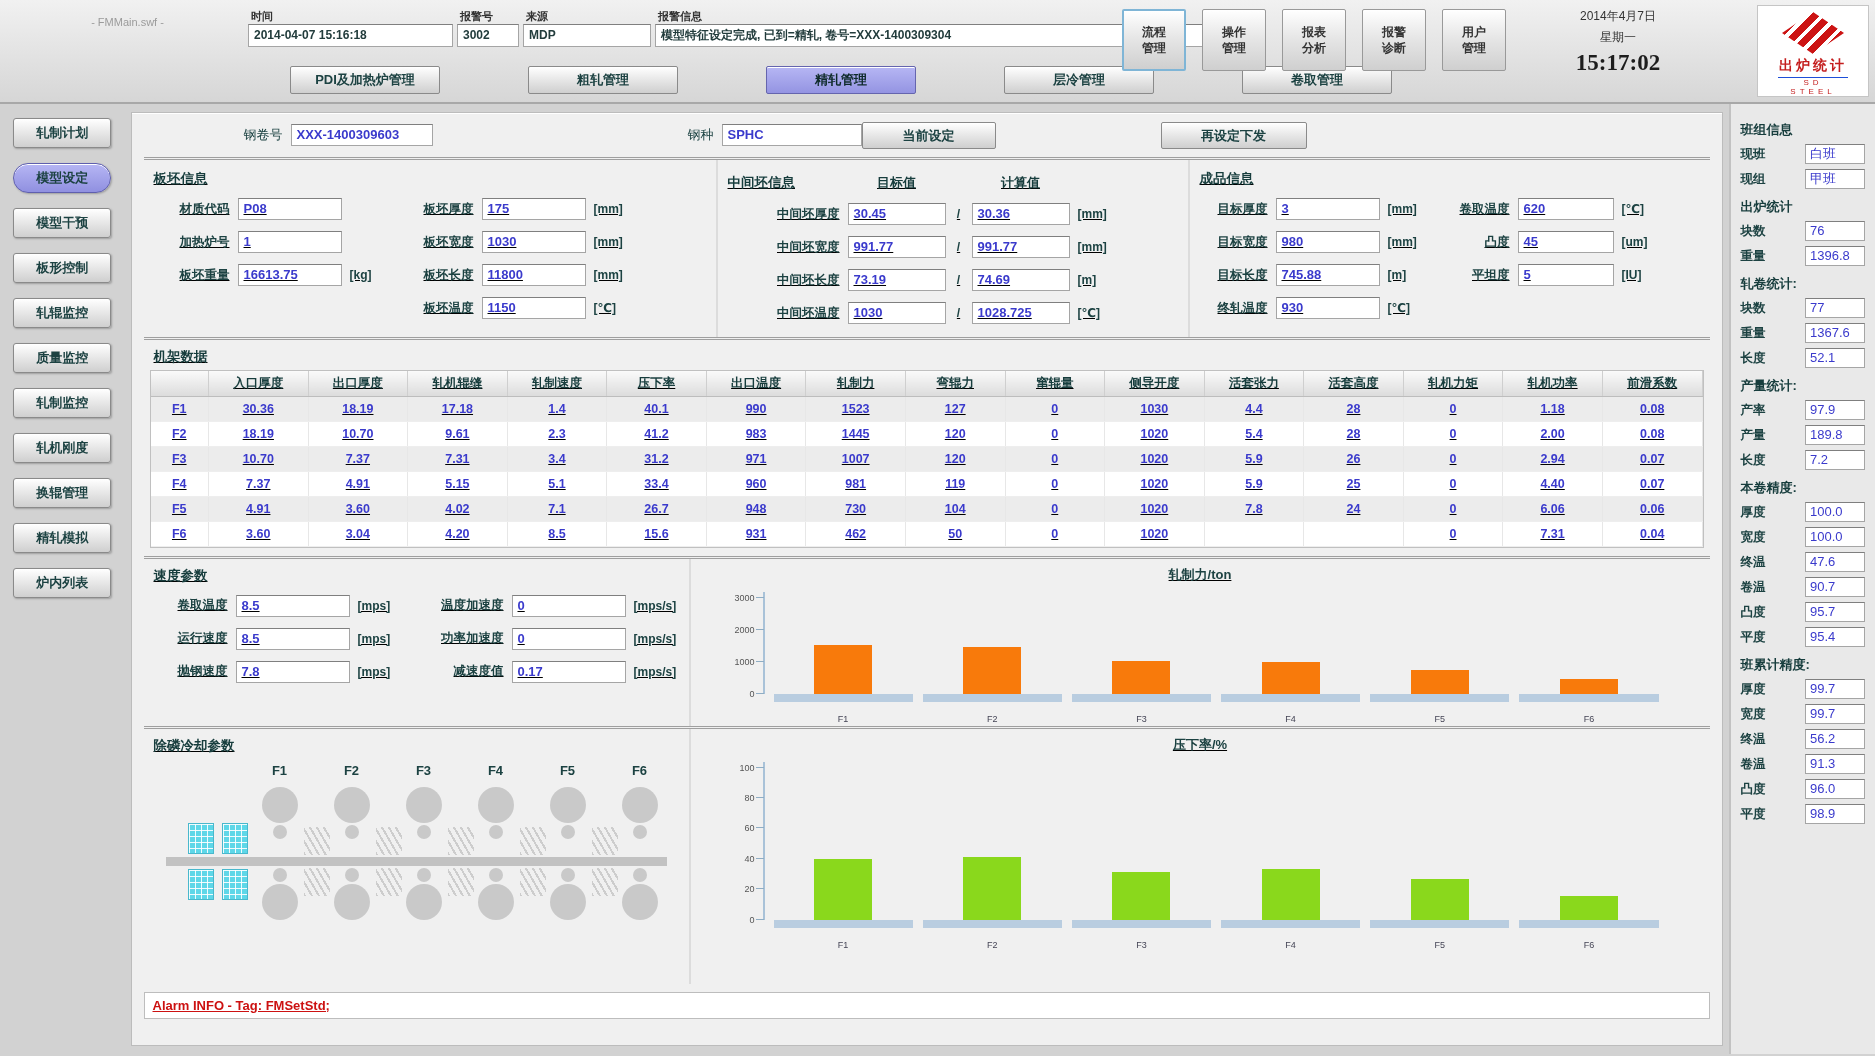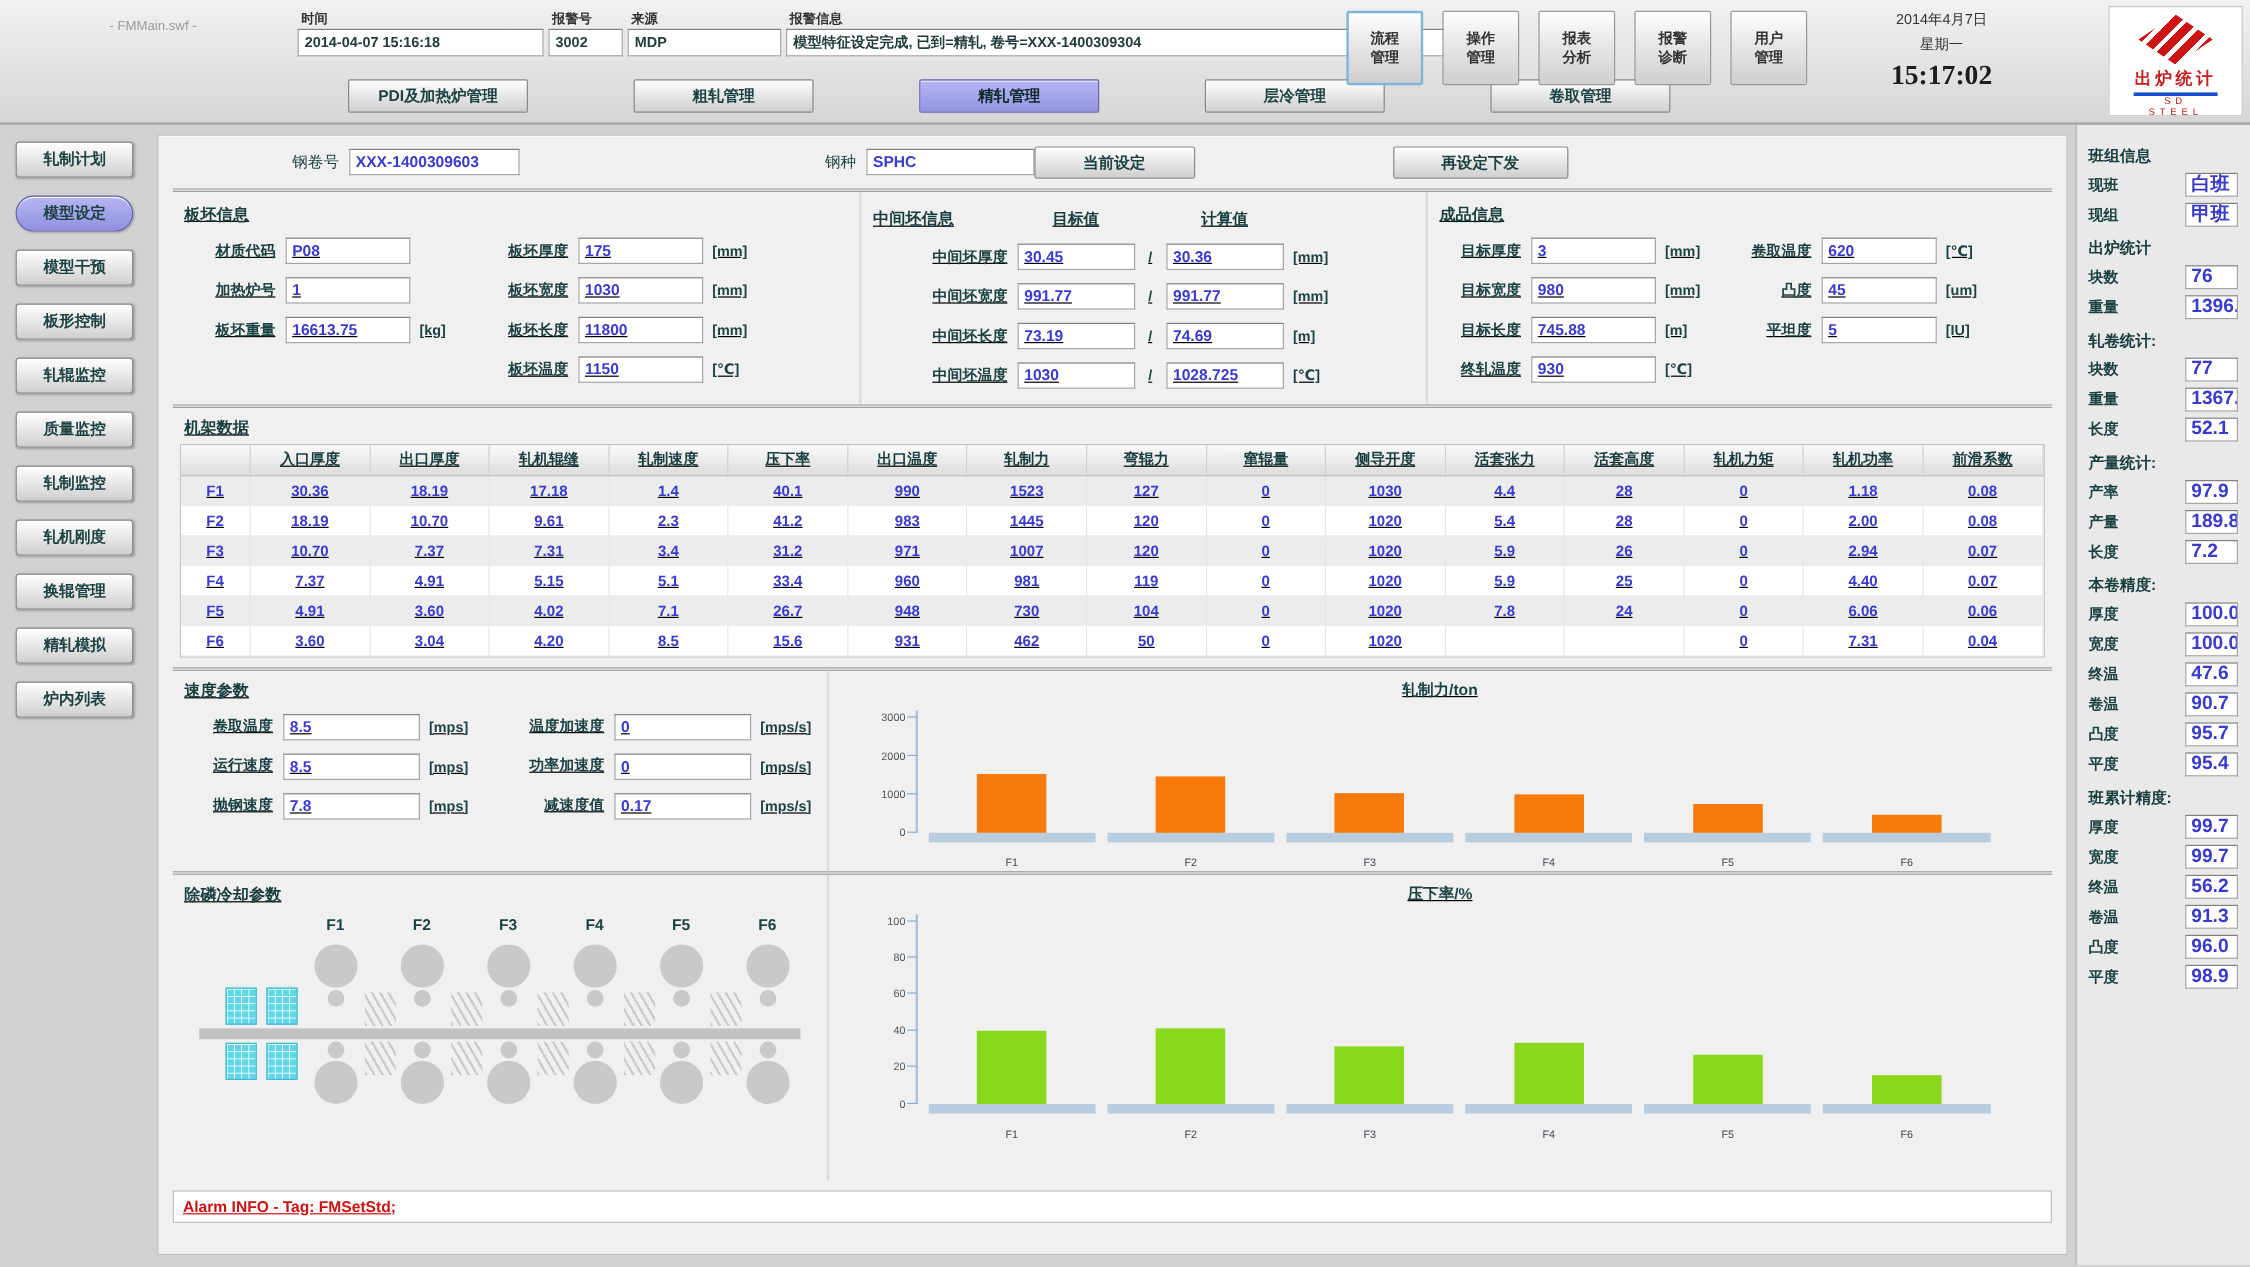--- a/index.html
+++ b/index.html
@@ -37,21 +37,21 @@
   .modbtn-label { display:inline-block; width:2.4em; font-size:12px; font-weight:bold; color:#333; line-height:1.35; text-align:center; }
 
   .datetime { position:absolute; left:1528px; top:8px; width:180px; text-align:center; }
   .dt-date { font-size:12px; color:#333; }
   .dt-week { font-size:12px; color:#333; margin-top:4px; }
   .dt-time { font-family:"Liberation Serif","DejaVu Serif",serif; font-size:23px; font-weight:bold; color:#1d1d1d; margin-top:4px; }
 
   .logo-right { position:absolute; right:6px; top:5px; width:112px; height:92px; background:#fff; border:1px solid #c5c5c5; text-align:center; padding-top:6px; }
   .diamond { width:62px; height:42px; margin:0 auto; background:repeating-linear-gradient(135deg,#cc1414 0 7px,#fff 7px 11px); clip-path:polygon(50% 0,100% 50%,50% 100%,0 50%); }
   .company-name { color:#c41e1e; font-weight:bold; font-size:14px; letter-spacing:3px; margin-top:3px; }
-  .company-sub { color:#c41e1e; font-size:8px; letter-spacing:4px; border-top:3px solid #1d4ed8; width:70px; margin:2px auto 0; }
+  .company-sub { color:#c41e1e; font-size:8px; letter-spacing:4px; border-top:1px solid #1d4ed8; width:70px; margin:2px auto 0; }
 
   
   .main-row { display:flex; height:950px; }
 
   .left-sidebar { width:128px; padding-top:14px; display:flex; flex-direction:column; align-items:center; gap:15px; }
   .side-btn { width:98px; height:30px; line-height:28px; text-align:center; font-size:13px; font-weight:bold; color:#1c4242;
               background:linear-gradient(#ffffff,#e9e9e9 45%,#cfcfcf); border:1px solid #8a8a8a; border-radius:3px; box-shadow:inset 0 1px #fff,1px 1px 2px rgba(0,0,0,.25); cursor:default; }
   .side-btn.active { background:linear-gradient(#b6b6f4,#9090e0); border-color:#5f5fae;border-radius:15px; }
 
   .content { flex:1; margin:8px 6px; background:#f0f0f0; border:1px solid #bcbcbc; box-shadow:inset 0 1px #fff; padding:0 12px; display:flex; flex-direction:column; }
@@ -114,21 +114,21 @@
                 background-image:linear-gradient(rgba(255,255,255,.9) 1px,transparent 1px),linear-gradient(90deg,rgba(255,255,255,.9) 1px,transparent 1px); background-size:6px 6px; }
   .hatch { position:absolute; width:26px; height:28px; background:repeating-linear-gradient(60deg,#cdcdcd 0 2px,transparent 2px 6px); }
 
   .alarm-bar { margin:8px 0 8px; height:27px; background:#fff; border:1px solid #bdbdbd; color:#cc1111; font-size:13px; font-weight:bold; line-height:25px; padding-left:8px; }
 
   
   .right-panel { width:150px; background:#e9e9e9; border-left:2px solid #c2c2c2; padding:8px 10px 4px; }
   .rp-header { font-size:13px; font-weight:bold; color:#173d3d; margin:9px 0 3px; }
   .rp-item { display:flex; justify-content:space-between; align-items:center; margin:5px 0; }
   .rp-label { font-size:12.5px; font-weight:bold; color:#1c4242; }
-  .rp-value { width:44px; height:20px; line-height:18px; background:#fff; border:1px solid #a5a5a5; border-top-color:#7f7f7f; font-size:16px; font-weight:bold; color:#3a3acc; padding:0 4px; overflow:hidden; }
+  .rp-value { width:60px; height:20px; line-height:18px; background:#fff; border:1px solid #a5a5a5; border-top-color:#7f7f7f; font-size:13px; font-weight:normal; color:#3a3acc; padding:0 4px; overflow:hidden; }
 </style>
 </head>
 <body>
 
 <div class="screen">
 
   <header class="topbar">
     <div class="logo-left">
       <div class="logo-caption">- FMMain.swf -</div>
     </div>

